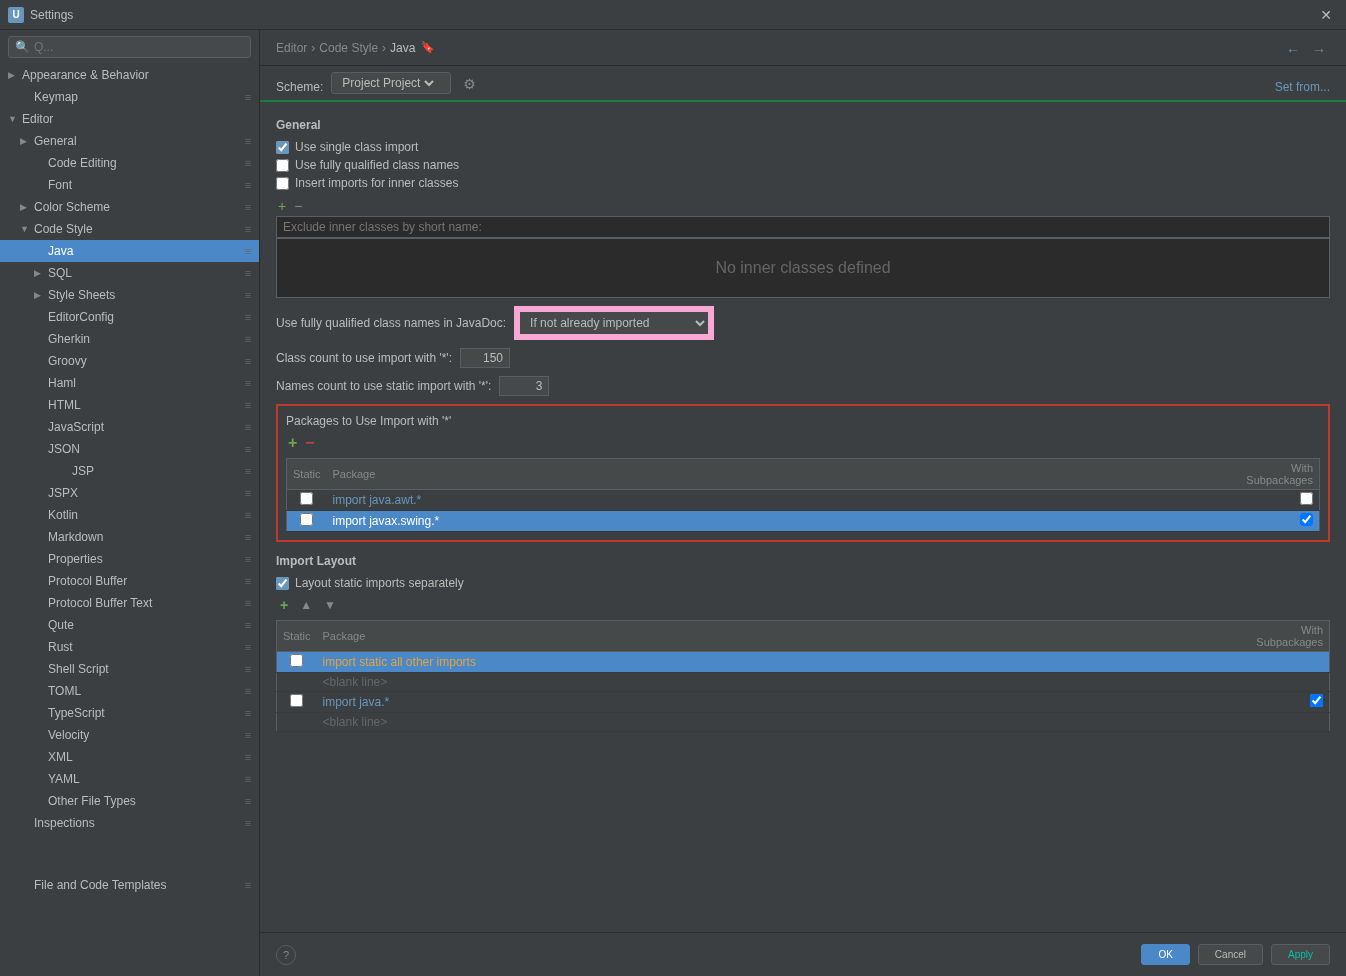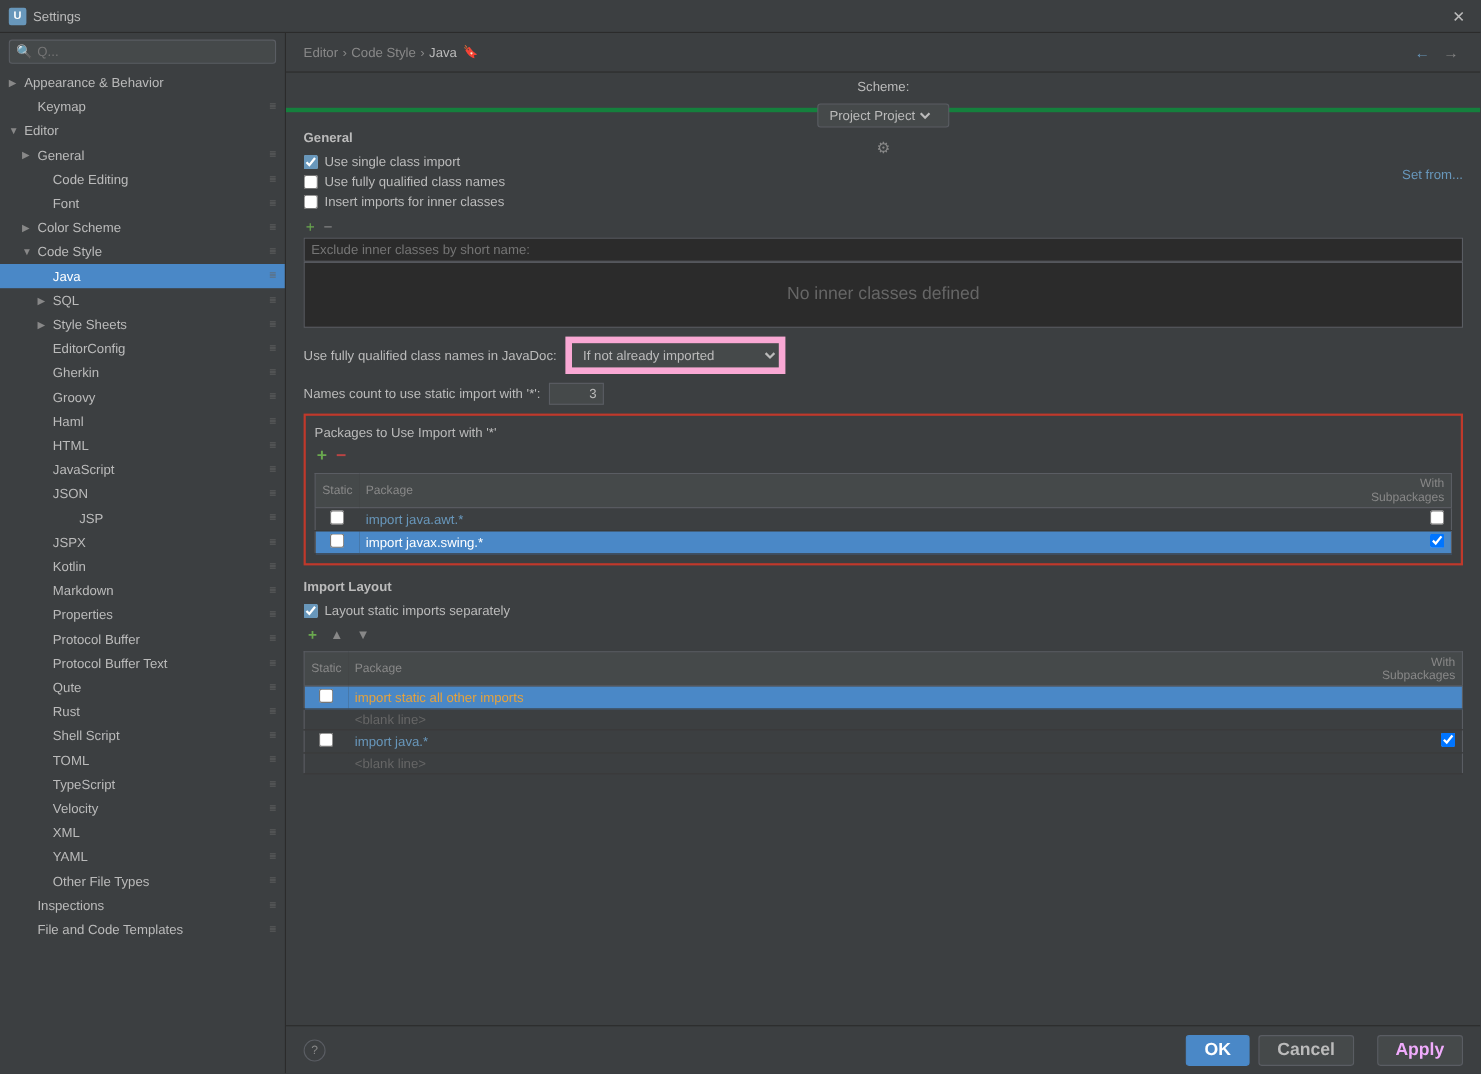--- a/index.html
+++ b/index.html
@@ -117,27 +117,26 @@
       margin-left: auto;
       display: flex;
       gap: 4px;
     }
     .breadcrumb-nav button {
       background: none; border: none; color: #6897bb; cursor: pointer;
       font-size: 14px; padding: 2px 4px;
     }
     .scheme-bar {
       display: flex;
-      align-items: center;
+      align-items: flex-end;
       padding: 6px 16px;
-      border-bottom: 4px solid #15803d;
+      border-bottom: 2px solid #15803d;
       flex-shrink: 0;
       gap: 8px;
       height: 36px;
-      flex-direction: column;
     }
     .scheme-label { color: #bbbbbb; font-size: 12px; }
     .scheme-select-wrap {
       display: flex; align-items: center;
       background: #45494a; border: 1px solid #5a5d63; border-radius: 3px;
       padding: 2px 6px; min-width: 120px;
     }
     .scheme-select-wrap select {
       background: transparent; border: none; outline: none;
       color: #bbbbbb; font-size: 12px; cursor: pointer;
@@ -296,29 +295,29 @@
       align-items: center;
       justify-content: flex-end;
       padding: 8px 16px;
       border-top: 1px solid #2b2b2b;
       gap: 8px;
       flex-shrink: 0;
       height: 44px;
       background: #3c3f41;
     }
     .footer-btn {
-      padding: 4px 16px; font-size: 16px; cursor: pointer;
+      padding: 4px 16px; font-size: 10px; cursor: pointer;
       border-radius: 3px; border: 1px solid #5a5d63;
-      background: #45494a; color: #bbbbbb; font-weight: bold;
+      background: #45494a; color: #bbbbbb;
     }
     .footer-btn.primary {
       background: #4a88c7; border-color: #4a88c7; color: white;
     }
     .footer-btn.disabled {
-      color: #f0abfc; cursor: default; margin-left: 13px;
+      color: #14b8a6; cursor: default;
     }
     .help-btn {
       background: none; border: 1px solid #5a5d63; border-radius: 50%;
       width: 20px; height: 20px; color: #888; font-size: 11px;
       cursor: pointer; display: flex; align-items: center; justify-content: center;
       margin-right: auto;
     }
   </style>
 </head>
 <body>
@@ -505,21 +504,21 @@
         <div class="tree-item" style="padding-left: 34px;">
           <span class="tree-arrow"></span>
           <span class="item-label">Other File Types</span>
           <span class="item-gear">≡</span>
         </div>
         <div class="tree-item" style="padding-left: 20px;">
           <span class="tree-arrow"></span>
           <span class="item-label">Inspections</span>
           <span class="item-gear">≡</span>
         </div>
-        <div class="tree-item" style="padding-left: 20px;">
+        <div class="tree-item" style="padding-left: 20px; margin-top: 40px;">
           <span class="tree-arrow"></span>
           <span class="item-label">File and Code Templates</span>
           <span class="item-gear">≡</span>
         </div>
       </div>
   </div>
 
   <div class="content">
 
     <div class="breadcrumb">
@@ -577,20 +576,24 @@
 
       <div class="form-row">
         <label class="form-label">Use fully qualified class names in JavaDoc:</label>
         <select class="form-select">
           <option>If not already imported</option>
           <option>Always</option>
           <option>Never</option>
         </select>
       </div>
 
+      <div class="form-row">
+        <label class="form-label">Class count to use import with '*':</label>
+        <input class="form-input" type="text" value="150" style="">
+      </div>
       <div class="form-row">
         <label class="form-label">Names count to use static import with '*':</label>
         <input class="form-input" type="text" value="3" style="">
       </div>
 
       
       <div class="packages-section">
         <div class="packages-title">Packages to Use Import with '*'</div>
         <div class="packages-toolbar">
           <button class="icon-btn" style="color:#6aa84f;font-size:16px;font-weight:bold;">+</button>

